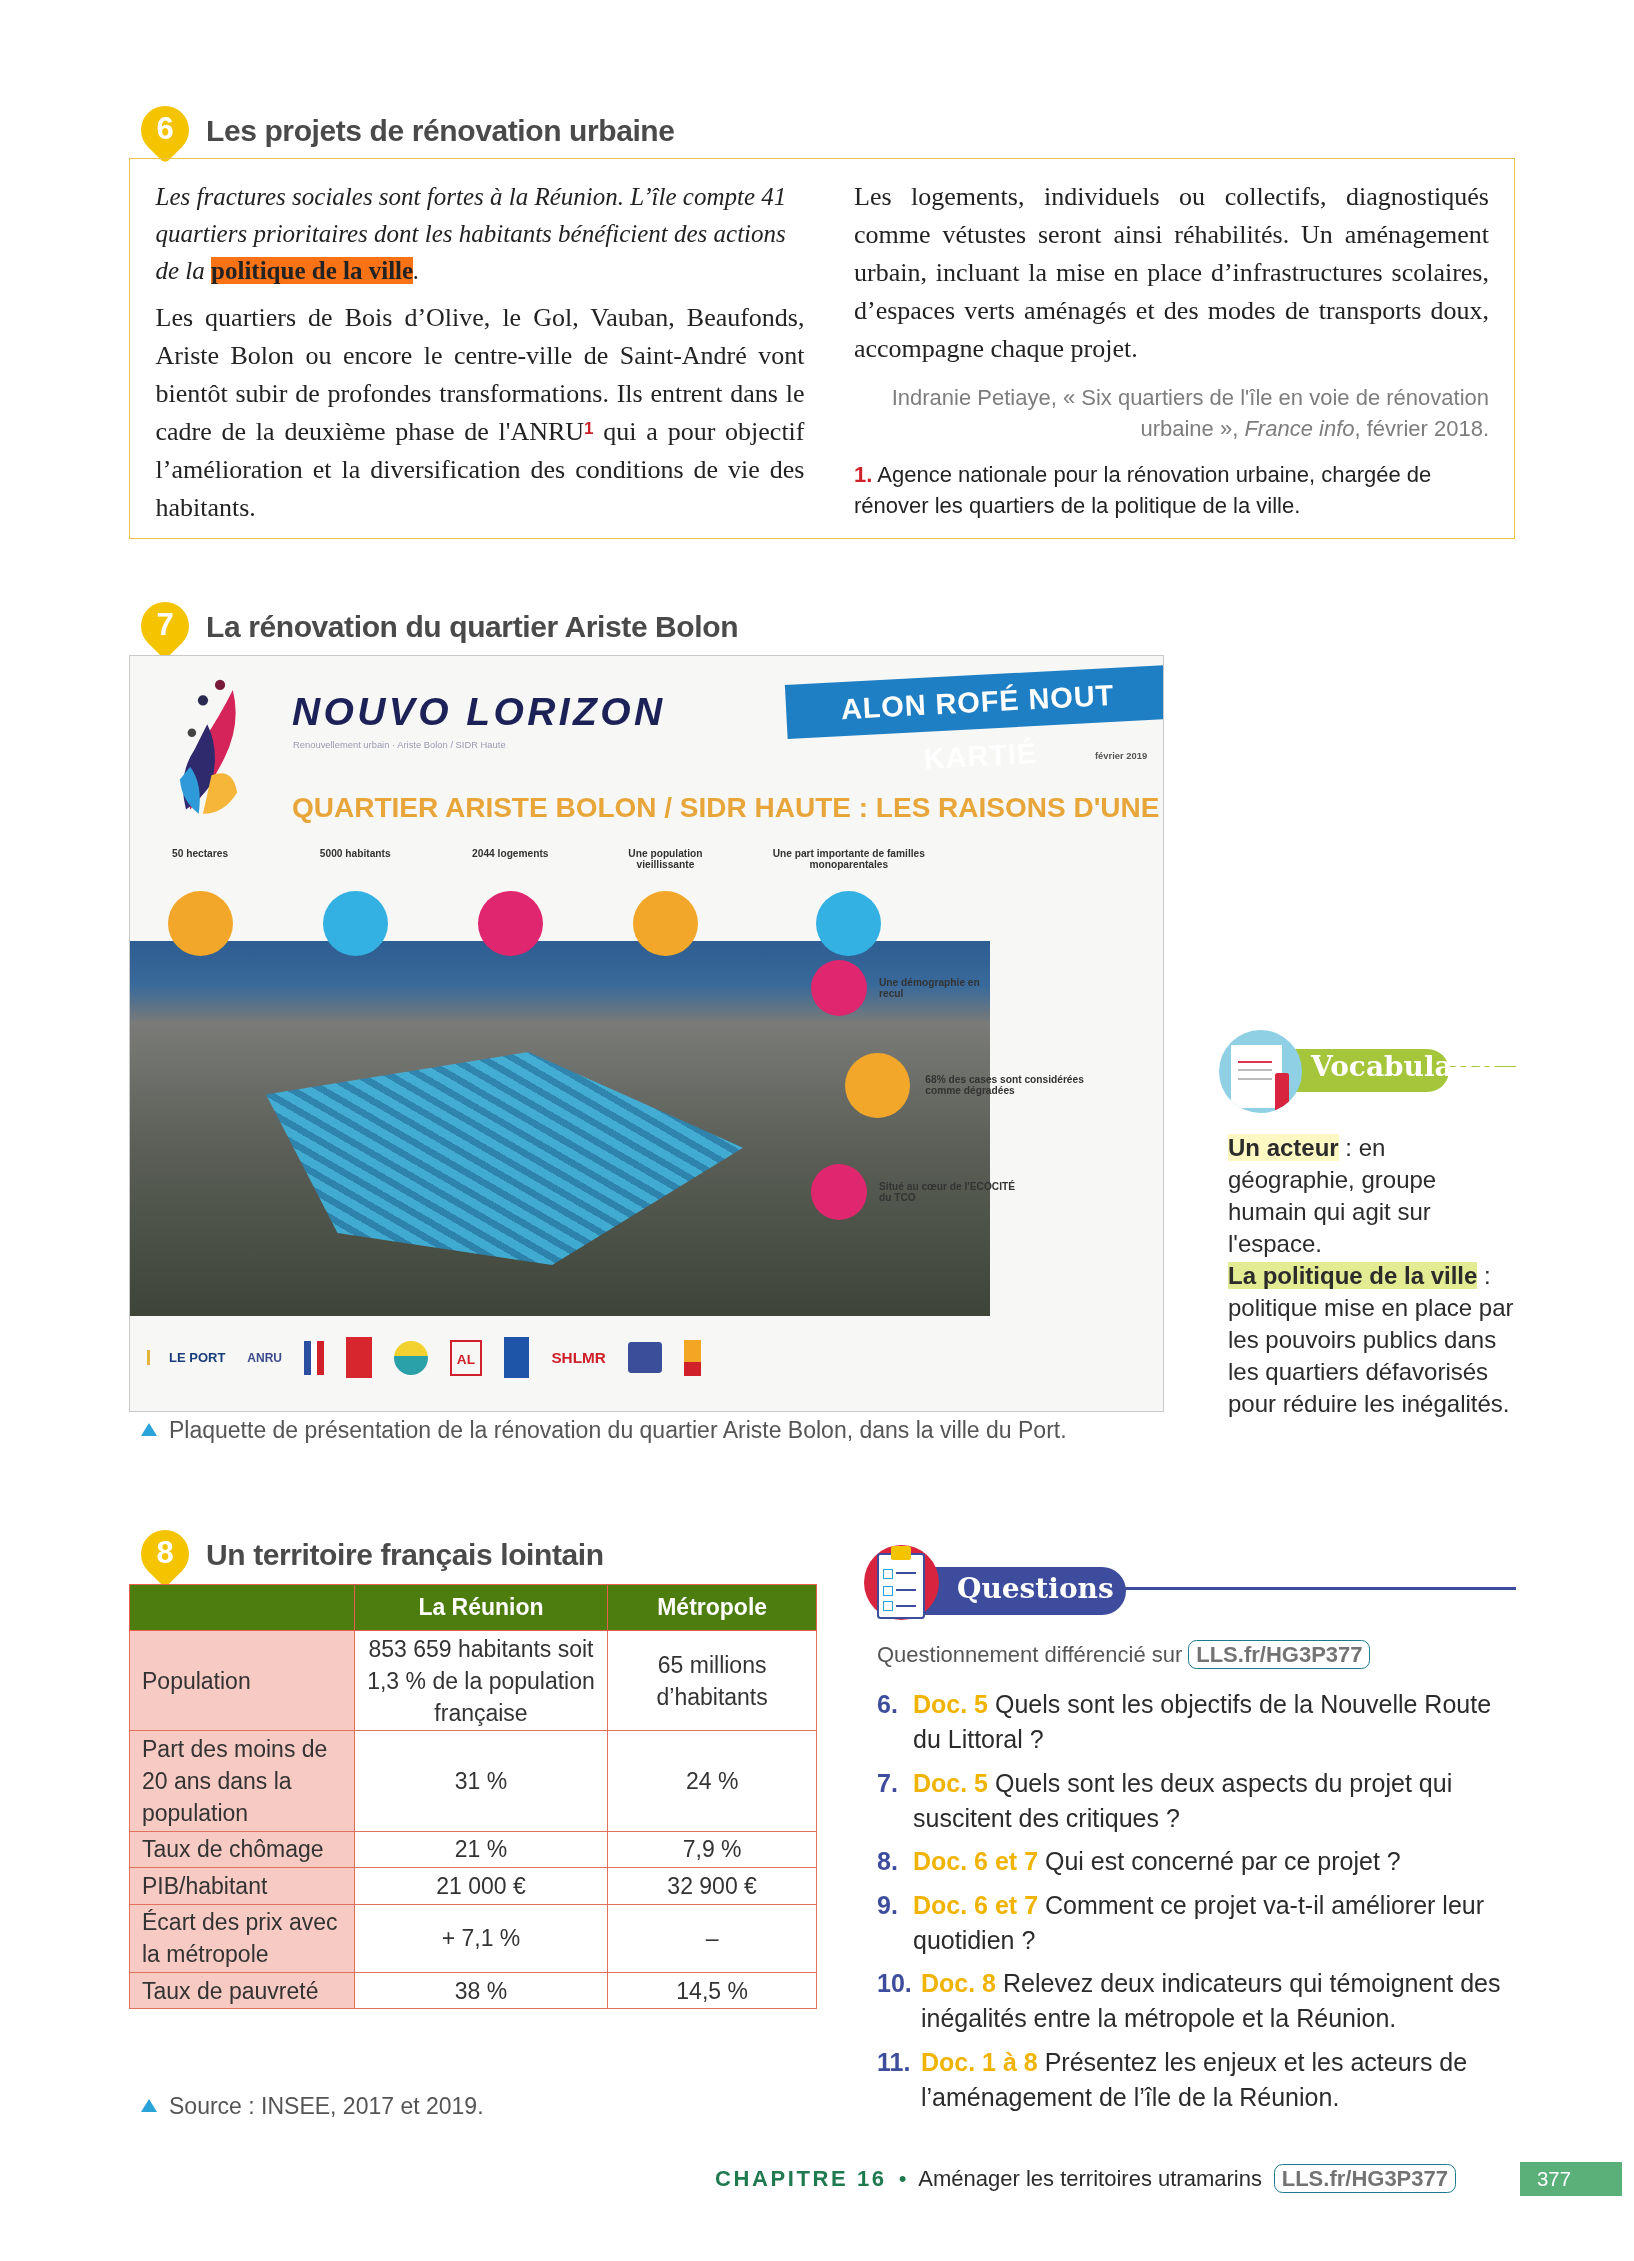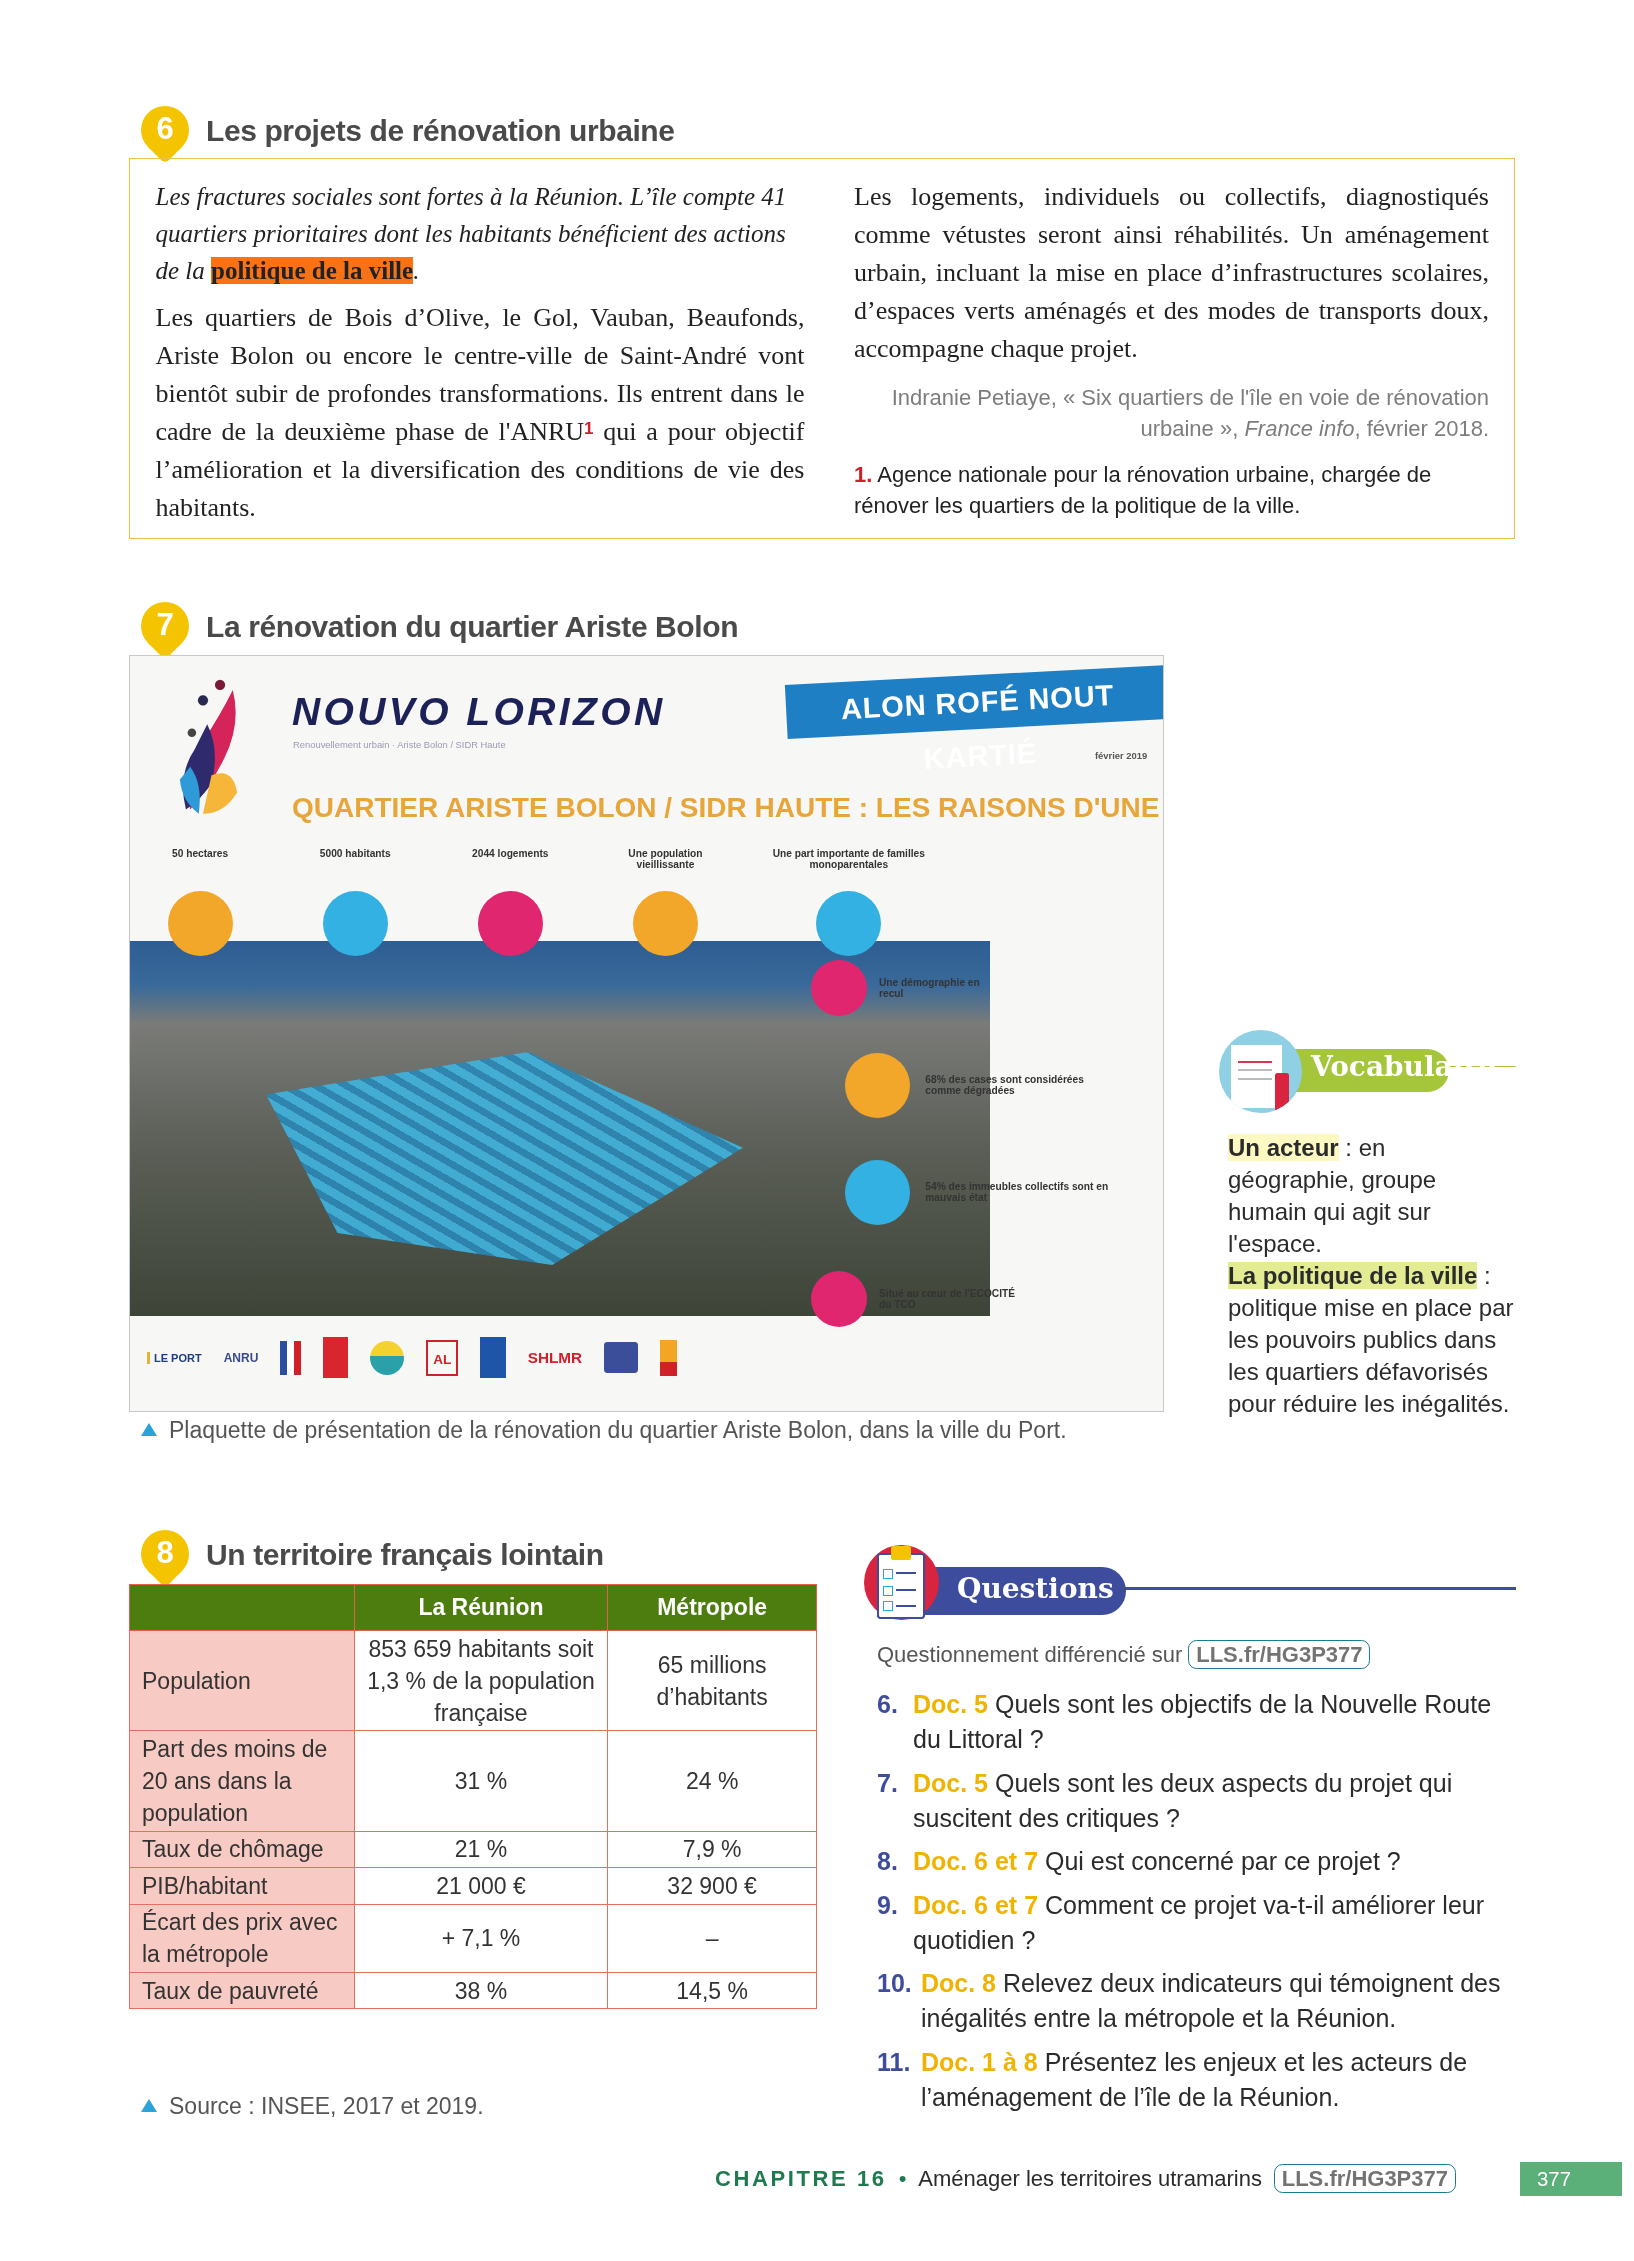--- a/index.html
+++ b/index.html
@@ -117,32 +117,28 @@
 
   <div class="abs" style="left:681px;top:298px;width:341px;">
     <div style="display:flex;align-items:center;height:68px;">
       <div style="width:56px;height:56px;border-radius:50%;background:#e0266f;flex:none;"></div>
       <div style="font-size:10.2px;font-weight:bold;color:#333;margin-left:12px;width:119px;">Une démographie en recul</div>
     </div>
     <div style="display:flex;align-items:center;height:68px;margin-top:29px;margin-left:34px;">
       <div style="width:65px;height:65px;border-radius:50%;background:#f2a72a;flex:none;"></div>
       <div style="font-size:10.2px;font-weight:bold;color:#333;margin-left:15.3px;width:187px;">68% des cases sont considérées comme dégradées</div>
     </div>
-    <div style="display:flex;align-items:center;height:68px;margin-top:39px;margin-left:34px;">
-      <div style="width:65px;height:65px;border-radius:50%;background:#33b1e3;flex:none;"></div>
-      <div style="font-size:10.2px;font-weight:bold;color:#333;margin-left:15.3px;width:187px;">54% des immeubles collectifs sont en mauvais état</div>
-    </div>
     <div style="display:flex;align-items:center;height:68px;margin-top:39px;">
       <div style="width:56px;height:56px;border-radius:50%;background:#e0266f;flex:none;"></div>
       <div style="font-size:10.2px;font-weight:bold;color:#333;margin-left:12px;width:136px;">Situé au cœur de l'ECOCITÉ du TCO</div>
     </div>
   </div>
 
   <div class="abs" style="left:17px;top:681px;width:766px;display:flex;gap:22px;align-items:center;">
-    <div style="font-size:11px;font-weight:bold;color:#1a3d7c;border-left:3.4px solid #e2b53a;padding-left:4px;">LE PORT</div>
+    <div style="font-size:13px;font-weight:bold;color:#1a3d7c;border-left:3.4px solid #e2b53a;padding-left:19px;">LE PORT</div>
     <div style="font-size:12px;font-weight:bold;color:#3a4a8c;">ANRU</div>
     <div style="width:20.4px;height:34px;background:linear-gradient(90deg,#2b4ea0 33%,#fff 33% 66%,#d0202a 66%);"></div>
     <div style="width:25.5px;height:41px;background:#d7262e;"></div>
     <div style="width:34px;height:34px;border-radius:50%;background:linear-gradient(180deg,#f3d22f 45%,#2aa0a8 45%);"></div>
     <div style="width:32px;height:36px;border:2.6px solid #d0202a;color:#d0202a;font-weight:bold;font-size:13.6px;text-align:center;line-height:36px;box-sizing:border-box;">AL</div>
     <div style="width:25.5px;height:41px;background:#1e55a8;"></div>
     <div style="font-size:15.3px;font-weight:bold;color:#d0202a;">SHLMR</div>
     <div style="width:34px;height:31px;background:#3a4e9a;border-radius:3.4px;"></div>
     <div style="width:17px;height:36px;background:linear-gradient(180deg,#f3a623 60%,#d0202a 60%);"></div>
   </div>

